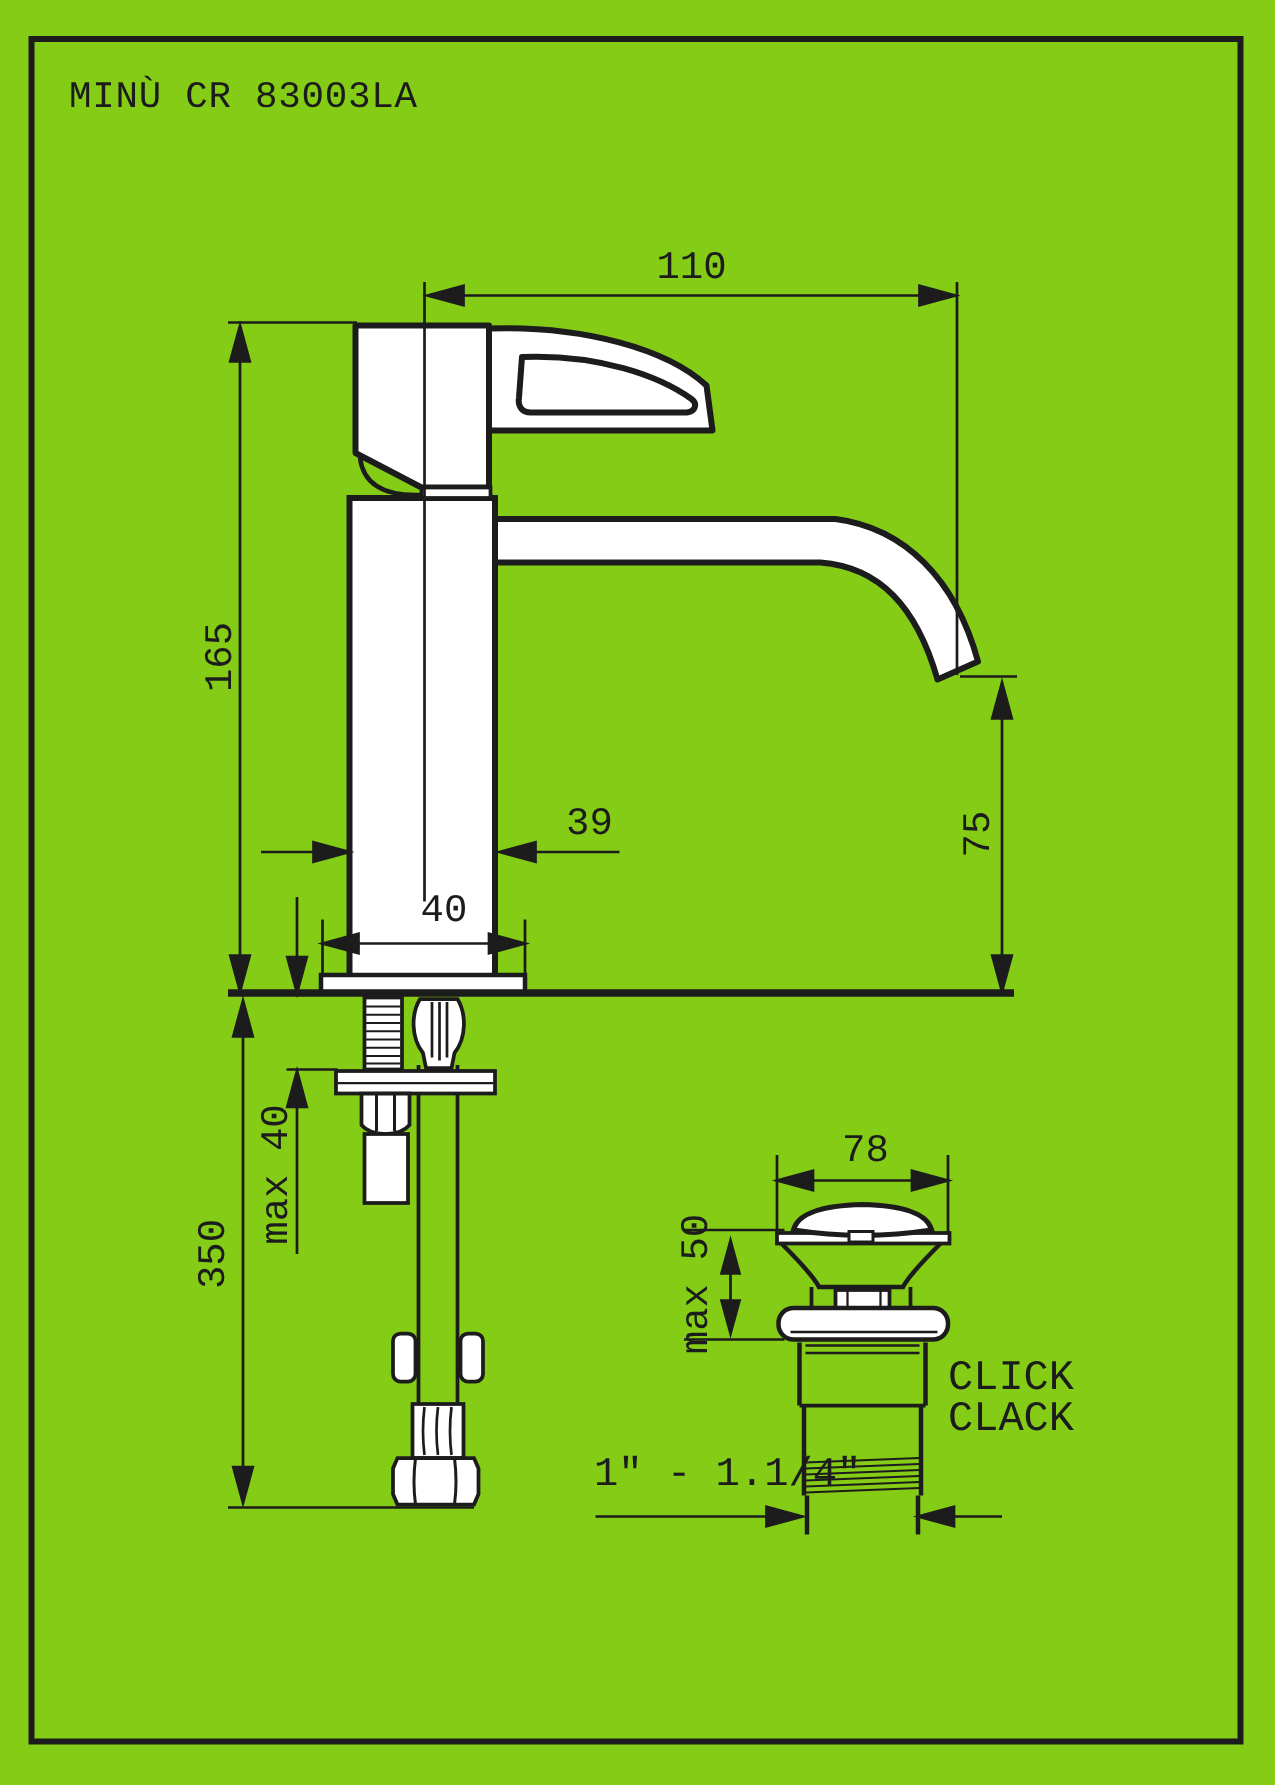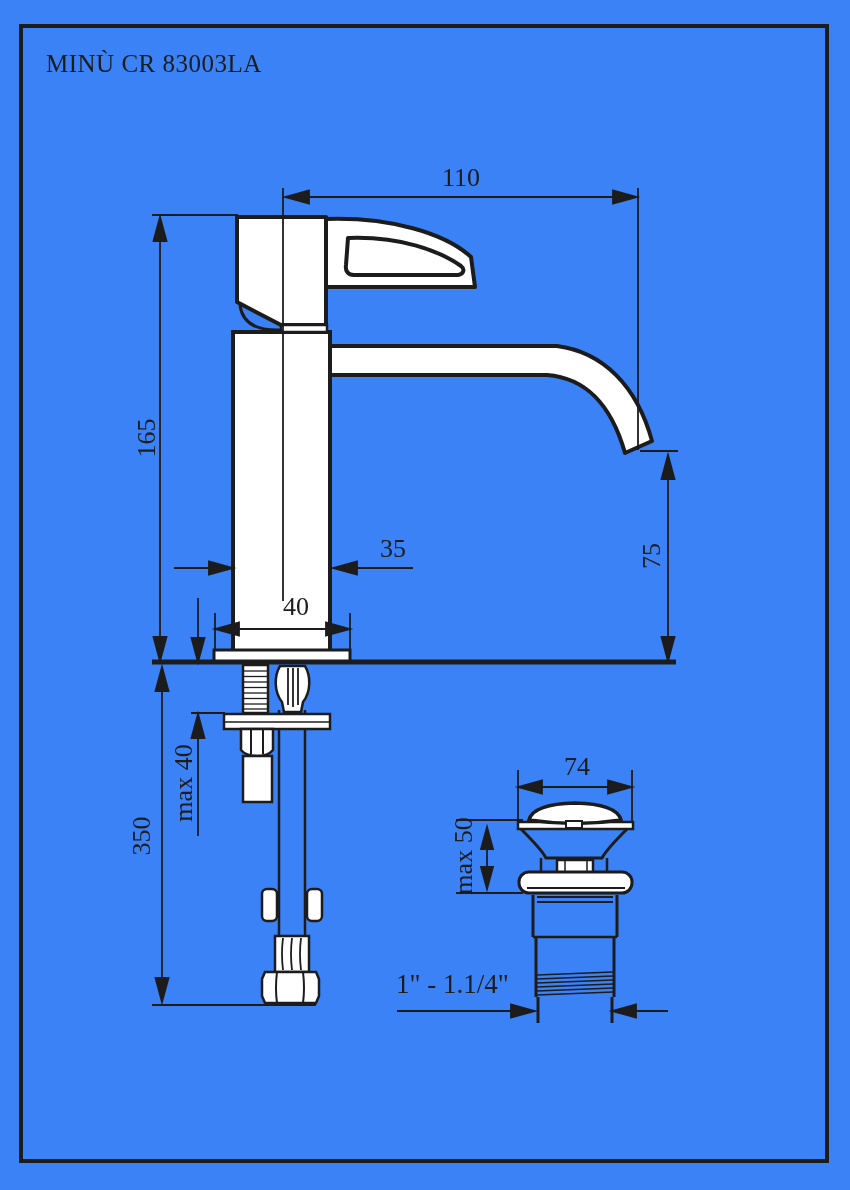--- a/index.html
+++ b/index.html
@@ -1,20 +1,20 @@
 <!DOCTYPE html>
 <html><head>
 <meta charset="utf-8">
 <style>
   html,body{margin:0;padding:0;background:#ffffff;}
   #page{
     position:relative;
     width:850px;height:1190px;
-    background:#3b82f6;
-    font-family:Liberation Serif, serif;
+    background:#84cc16;
+    font-family:Liberation Mono, monospace;
     color:#1c1c1c;
     overflow:hidden;
   }
   #frame{
     position:absolute;
     left:19px;top:24px;
     width:802px;height:1131px;
     border:4px solid #1c1c1c;
   }
   #drawing{position:absolute;left:0;top:0;}
@@ -213,24 +213,25 @@
 
       <line x1="397" y1="1011" x2="533" y2="1011"></line>
       <polygon points="535,1011 511,1004.5 511,1017.5" fill="#1c1c1c"></polygon>
       <line x1="668" y1="1011" x2="614" y2="1011"></line>
       <polygon points="612,1011 636,1004.5 636,1017.5" fill="#1c1c1c"></polygon>
     </g>
   </svg>
 
   <div class="lbl ctr" style="left:461px;top:178px;">110</div>
   <div class="lbl vert" style="left:147px;top:438px;">165</div>
-  <div class="lbl ctr" style="left:393px;top:549px;">35</div>
+  <div class="lbl ctr" style="left:393px;top:549px;">39</div>
   <div class="lbl ctr" style="left:296px;top:607px;">40</div>
   <div class="lbl vert" style="left:652px;top:556px;">75</div>
   <div class="lbl vert" style="left:184px;top:783px;">max 40</div>
   <div class="lbl vert" style="left:142px;top:836px;">350</div>
-  <div class="lbl ctr" style="left:577px;top:767px;">74</div>
+  <div class="lbl ctr" style="left:577px;top:767px;">78</div>
   <div class="lbl vert" style="left:464px;top:856px;">max 50</div>
 
+  <div id="clickclack-label"><span>CLICK</span><br><span>CLACK</span></div>
 
   <div id="pipe-label">1" - 1.1/4"</div>
 
 </div>
 
 </body></html>

